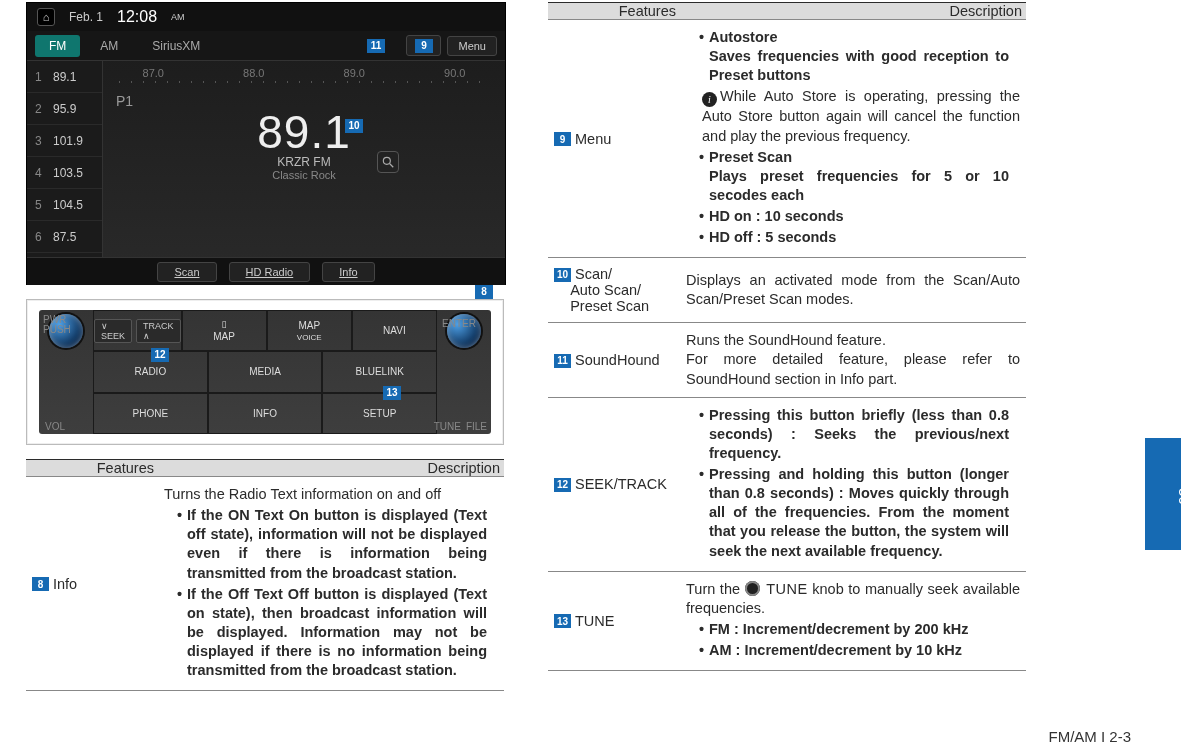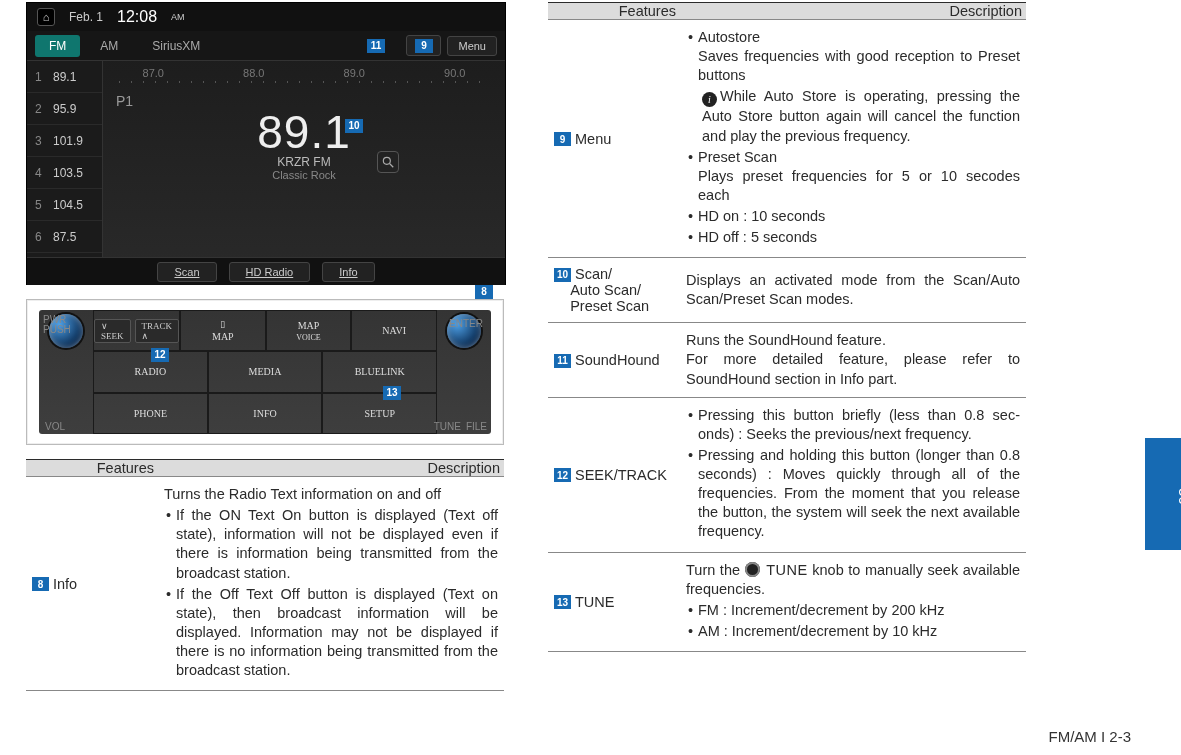--- a/index.html
+++ b/index.html
@@ -43,40 +43,40 @@
   .shot1 .mag{position:absolute;right:106px;top:90px;width:22px;height:22px;border:1px solid #555;border-radius:4px;background:#222;display:flex;align-items:center;justify-content:center;}
   .shot1 .mag svg{width:14px;height:14px;stroke:#aaa;fill:none;}
   .shot1 .bottom{height:28px;display:flex;align-items:center;justify-content:center;gap:12px;background:#111;border-top:1px solid #333;}
   .shot1 .bbtn{padding:3px 16px;font-size:11px;border:1px solid #444;border-radius:3px;color:#ccc;background:#222;text-decoration:underline;}
 
   .callout{position:absolute;width:18px;height:14px;background:var(--blue);color:#fff;font-size:10px;font-weight:600;display:flex;align-items:center;justify-content:center;line-height:1;}
 
   
   .panel2{width:478px;height:146px;border:1px solid #bbb;margin-top:14px;padding:10px 12px;position:relative;box-shadow:inset 0 0 0 1px #eee;}
   .hw{width:100%;height:100%;background:linear-gradient(#343434,#3e3e3e);border-radius:3px;position:relative;display:flex;flex-direction:column;}
-  .hw .row{flex:1;display:flex;font-family:Liberation Serif, serif;}
+  .hw .row{flex:1;display:flex;}
   .hw .cell{flex:1;border:1px solid #1a1a1a;display:flex;flex-direction:column;align-items:center;justify-content:center;color:#ddd;font-size:10px;gap:2px;}
   .hw .side{flex:0 0 54px;display:flex;align-items:center;justify-content:center;}
   .knob{width:34px;height:34px;border-radius:50%;background:radial-gradient(circle at 30% 30%,#4ea0e6,#0a2d55 70%);box-shadow:0 0 0 2px #111, inset 0 0 6px rgba(255,255,255,.4);}
   .hw .corner{position:absolute;font-size:10px;color:#888;}
   .seekchip{padding:1px 6px;border:1px solid #555;border-radius:2px;font-size:9px;color:#ccc;background:#2a2a2a;}
   .seekrow{display:flex;gap:4px;align-items:center;}
 
   
   table.ft{width:478px;border-collapse:collapse;margin-top:14px;font-size:14.5px;}
   table.ft th{background:var(--grey-fill);font-weight:400;text-align:right;padding:0 4px;border-top:1px solid var(--ink);border-bottom:1px solid var(--border);}
   table.ft td{vertical-align:middle;padding:8px 6px;border-bottom:1px solid var(--border);}
   table.ft td.feat{width:132px;text-align:left;white-space:nowrap;}
   table.ft td.desc{line-height:1.32;text-align:justify;}
   .numbox{display:inline-flex;width:17px;height:14px;background:var(--blue);color:#fff;font-size:10px;font-weight:600;align-items:center;justify-content:center;margin-right:4px;vertical-align:1px;}
   .info-i{display:inline-flex;width:15px;height:15px;border-radius:50%;background:#222;color:#fff;font-size:10px;font-style:italic;font-family:Georgia,serif;align-items:center;justify-content:center;margin-right:3px;vertical-align:-2px;}
   .knob-i{display:inline-flex;width:15px;height:15px;border-radius:50%;background:#222;vertical-align:-2px;margin-right:2px;box-shadow:inset 0 0 0 2px #888;}
   .tune-label{font-family:Helvetica,Arial,sans-serif;letter-spacing:.5px;}
   ul.b{list-style:none;margin:0;padding:0;}
-  ul.b>li{position:relative;padding-left:12px;margin:0 0 2px;}
+  ul.b>li{position:relative;padding-left:12px;margin:0 11px 2px;font-weight:bold;}
   ul.b>li::before{content:"•";position:absolute;left:2px;top:0;}
   .plain{margin:0 0 2px;}
   .indent{padding-left:16px;display:block;margin-bottom:2px;}
 
   
   .thumb{position:absolute;right:0;top:0;bottom:0;width:36px;}
   .thumb .seg{position:absolute;right:0;top:0;width:15px;height:570px;background:#fff;}
   .thumb .active{position:absolute;right:0;top:438px;width:36px;height:112px;background:var(--blue);}
   .thumb .num{position:absolute;right:6px;top:488px;color:#fff;font-size:15px;transform:rotate(-90deg);transform-origin:right top;}
   .footer{position:absolute;right:50px;bottom:10px;font-size:15px;color:#333;}
@@ -197,21 +197,21 @@
         <div class="row">
           <div class="side"></div>
           <div class="cell">PHONE</div>
           <div class="cell">INFO</div>
           <div class="cell">SETUP</div>
           <div class="side"></div>
         </div>
         <span class="corner" style="left:4px;top:4px">PWR</span>
         <span class="corner" style="left:4px;top:14px">PUSH</span>
         <span class="corner" style="left:6px;bottom:2px">VOL</span>
-        <span class="corner" style="right:8px;top:8px">ENTER</span>
+        <span class="corner" style="right:15px;top:8px">ENTER</span>
         <span class="corner" style="right:30px;bottom:2px">TUNE</span>
         <span class="corner" style="right:4px;bottom:2px">FILE</span>
       </div>
       <span class="callout" style="top:48px;left:124px">12</span>
       <span class="callout" style="top:86px;left:356px">13</span>
     </div>
 
     <table class="ft">
       <tbody>
           <tr>

